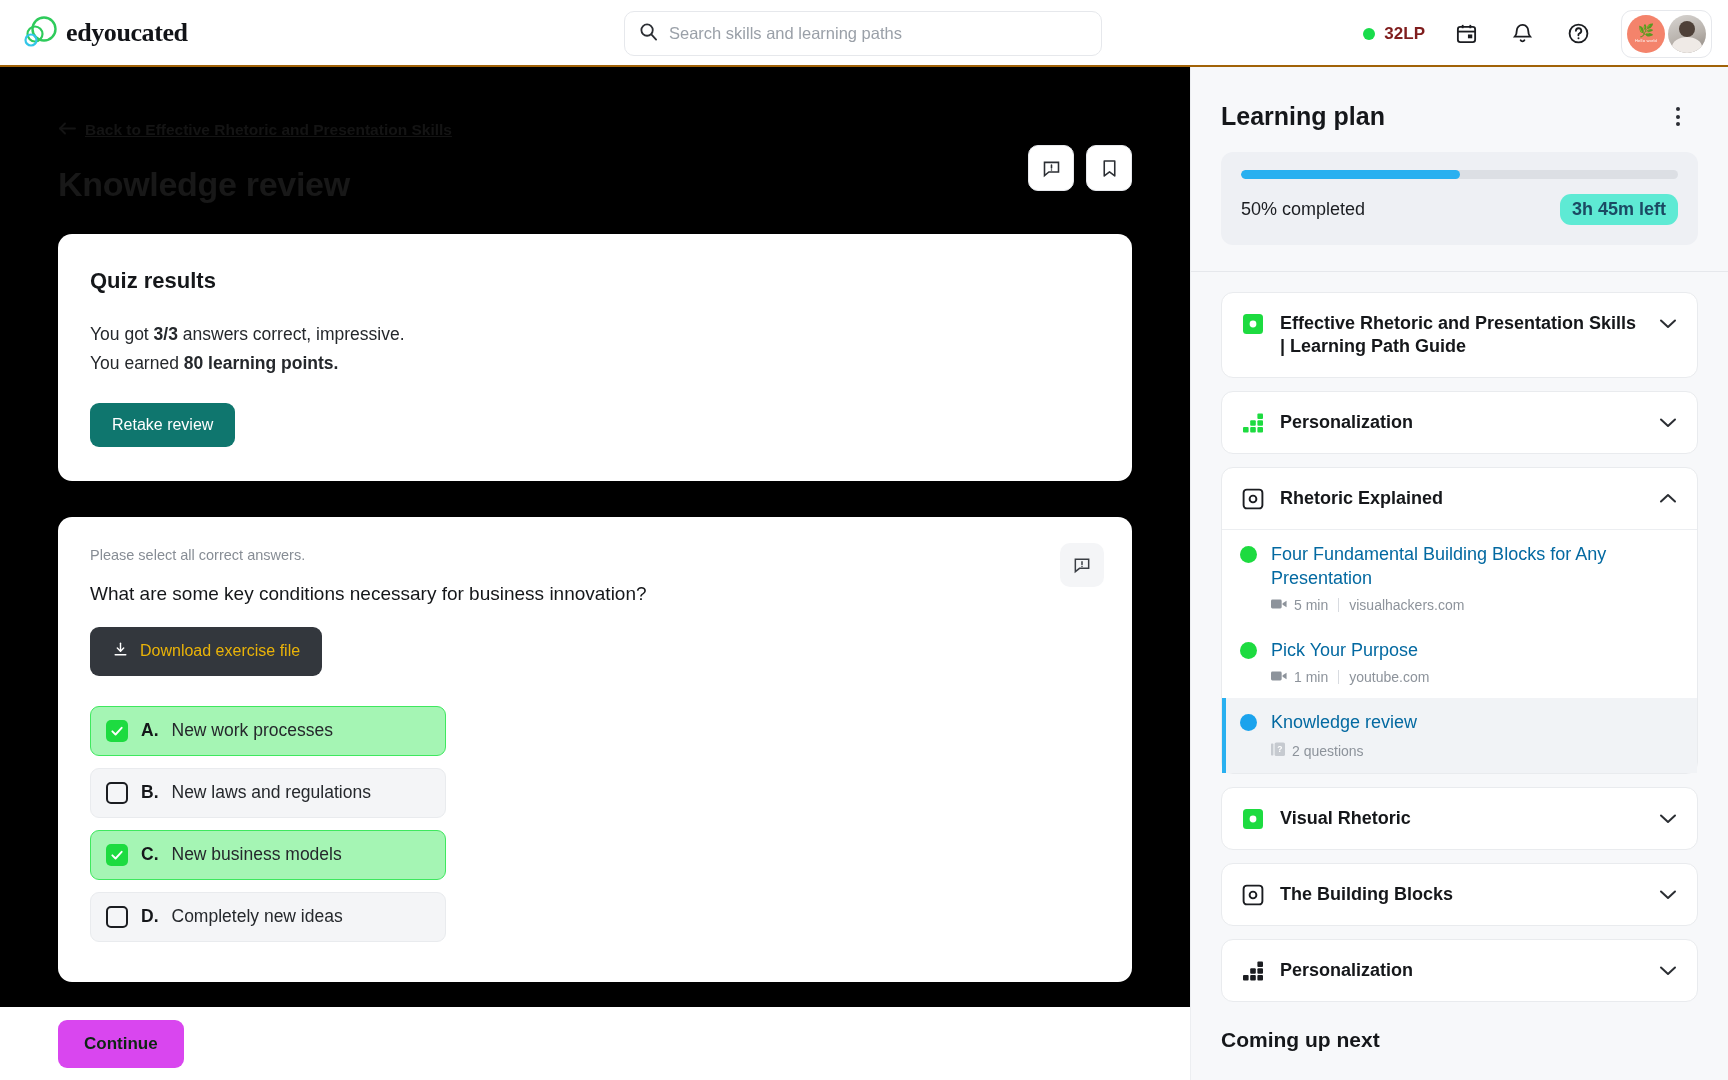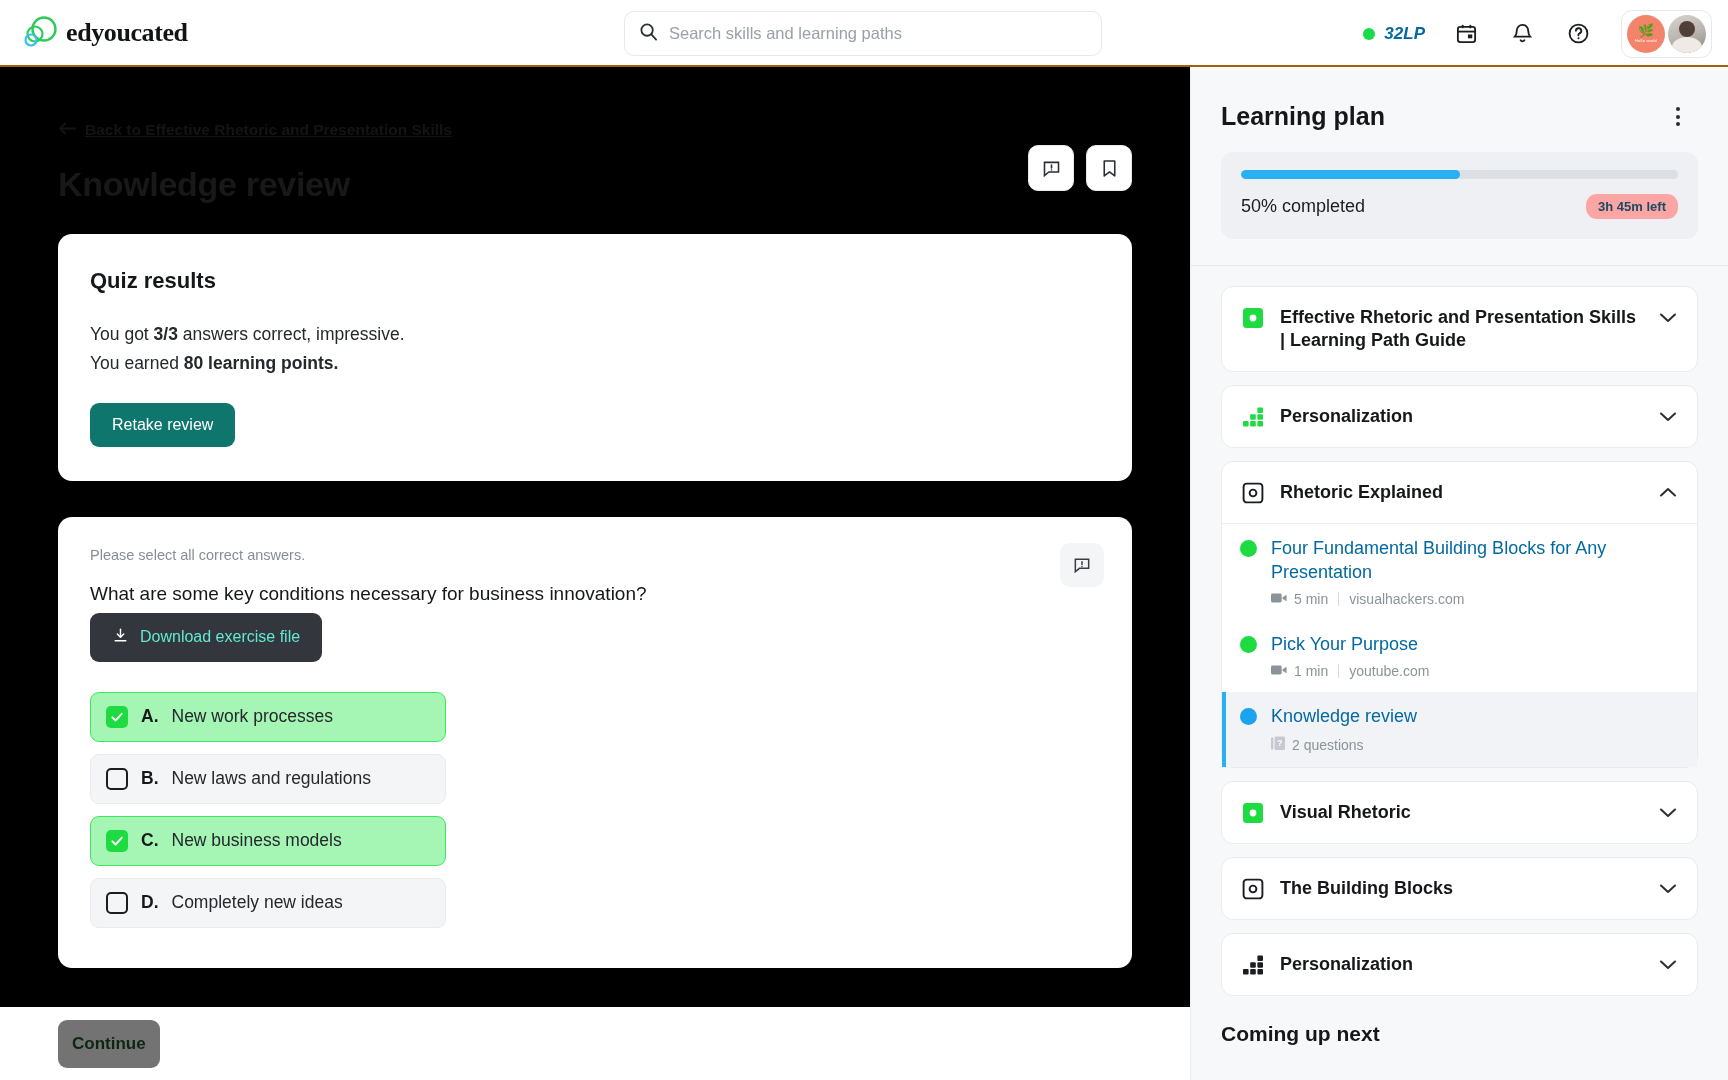--- a/index.html
+++ b/index.html
@@ -35,21 +35,21 @@
     background: #fff; display: flex; align-items: center;
     padding: 0 14px; gap: 11px;
   }
   .search-ph { color: #9aa0a8; font-size: 16.5px; }
   .hdr-right {
     position: absolute; right: 16px; top: 0; height: 67px;
     display: flex; align-items: center; gap: 26px;
   }
   .lp-pill { display: flex; align-items: center; gap: 9px; }
   .lp-dot { width: 12px; height: 12px; border-radius: 50%; background: #19dc4b; }
-  .lp-text { font-size: 17px; font-weight: 600; color: #0369a1; font-style: italic; }
+  .lp-text { font-size: 17px; font-weight: 600; color: #7f1d1d; }
   .icon-btn {
     width: 30px; height: 30px; display: flex;
     align-items: center; justify-content: center; cursor: pointer;
   }
   .avatars {
     display: flex; align-items: center;
     border: 1px solid #e6e8ec; border-radius: 11px;
     padding: 4px 5px; gap: 3px; background: #fff; margin-left: 2px;
   }
   .av {
@@ -125,22 +125,22 @@
   .q-hint { font-size: 14.5px; color: #878d95; }
   .q-text { font-size: 19px; color: #15171a; margin-top: 20px; }
   .q-flag {
     position: absolute; right: 28px; top: 26px;
     width: 44px; height: 44px; border-radius: 10px;
     background: #f4f5f7;
     display: flex; align-items: center; justify-content: center;
     cursor: pointer;
   }
   .dl-btn {
-    margin-top: 8px; display: inline-flex; align-items: center; gap: 11px;
-    background: #33373d; color: #5eead4; font-size: 16px; font-weight: 500;
+    margin-top: 22px; display: inline-flex; align-items: center; gap: 11px;
+    background: #33373d; color: #eab308; font-size: 16px; font-weight: 500;
     border: none; border-radius: 9px; padding: 14px 22px; cursor: pointer;
   }
   .options { margin-top: 30px; display: flex; flex-direction: column; gap: 12px; }
   .opt {
     width: 356px; height: 50px;
     display: flex; align-items: center; gap: 13px;
     border-radius: 9px; padding: 0 15px; cursor: pointer;
   }
   .opt.plain { background: #f4f5f7; border: 1px solid #e9ebee; }
   .opt.correct { background: #a5f5b4; border: 1px solid #3ee85e; }
@@ -155,24 +155,24 @@
   .opt-label { font-size: 17.5px; color: #25282c; }
 
   .continue-wrap {
     position: absolute; top: 1007px; left: 0;
     width: 1190px; height: 73px;
     background: #ffffff;
     display: flex; align-items: center; padding-left: 58px;
     z-index: 30;
   }
   .continue-btn {
-    background: #737373; color: #0d2712;
+    background: #d946ef; color: #0d2712;
     font-size: 17px; font-weight: 600;
     border: none; border-radius: 9px;
-    padding: 14px 14px; cursor: pointer;
+    padding: 14px 26px; cursor: pointer;
   }
 
   
   .side {
     position: absolute; top: 67px; right: 0;
     width: 538px; height: 1013px;
     background: #f7f8fa;
     border-left: 1px solid #eceef1;
     overflow: hidden;
   }
@@ -192,22 +192,22 @@
   .prog-track {
     height: 9px; border-radius: 6px; background: #dcdfe4; overflow: hidden;
   }
   .prog-fill { height: 100%; background: #29b0f0; border-radius: 6px; }
   .prog-row {
     display: flex; align-items: center; justify-content: space-between;
     margin-top: 15px;
   }
   .prog-label { font-size: 18px; color: #1b1d21; }
   .prog-badge {
-    background: #fca5a5; color: #1b4a63;
-    font-size: 13px; font-weight: 600;
+    background: #5eead4; color: #1b4a63;
+    font-size: 18px; font-weight: 600;
     border-radius: 11px; padding: 5px 12px;
   }
 
   .side-sep { height: 1px; background: #e6e8ec; margin: 26px 0 0 0; }
   .modlist { padding: 20px 30px 0 30px; display: flex; flex-direction: column; gap: 13px; }
   .mod {
     background: #ffffff; border: 1px solid #e9ebee;
     border-radius: 12px;
   }
   .mod-head {

